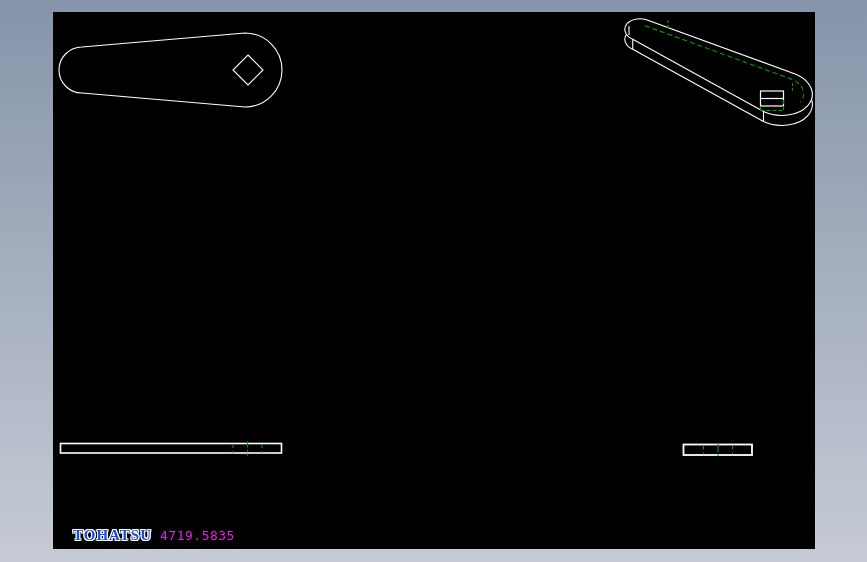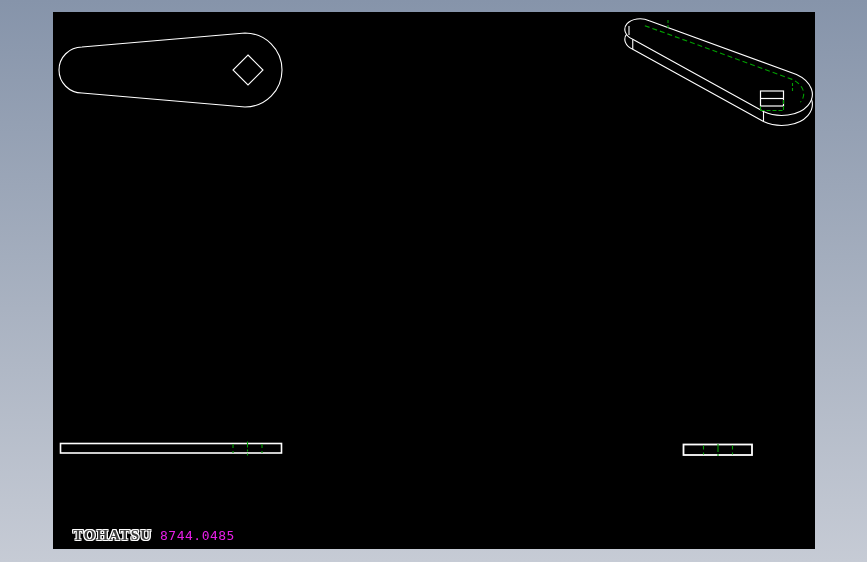--- a/index.html
+++ b/index.html
@@ -7,21 +7,21 @@
     width:867px;height:562px;position:relative;overflow:hidden;
     font-family:"Liberation Sans",sans-serif;
     background:linear-gradient(180deg,var(--bg-top,#8694aa) 0%,#a9b2c1 55%,var(--bg-bottom,#c6cbd5) 100%);
   }
   #cad-svg{position:absolute;left:0;top:0;}
   .txt{position:absolute;white-space:nowrap;}
   #brand-logo{
     left:73px;top:527px;
     font-family:"Liberation Serif",serif;
     font-weight:bold;font-size:15px;letter-spacing:1px;
-    color:#404040;
+    color:#1d4ed8;
     text-shadow:-1px 0 #fff,1px 0 #fff,0 -1px #fff,0 1px #fff,
                 -1px -1px #fff,1px 1px #fff,-1px 1px #fff,1px -1px #fff;
   }
   #part-number{
     left:160px;top:528px;
     font-family:"DejaVu Sans Mono",monospace;
     font-size:13px;letter-spacing:0.5px;
     color:#e61ee6;
   }
 </style>
@@ -64,13 +64,13 @@
 
   <g>
     <rect x="683.5" y="444.5" width="68.5" height="10.5" fill="none" stroke="#ffffff" stroke-width="1.8"></rect>
     <path d="M 703.5,445.5 L 703.5,454.5 M 732.5,445.5 L 732.5,454.5" stroke="#00a000" stroke-width="1.1" stroke-dasharray="4 3" fill="none"></path>
     <path d="M 718,444 L 718,456" stroke="#00a000" stroke-width="1.1" stroke-dasharray="8 2" fill="none"></path>
   </g>
 </svg>
 
 <div id="brand-logo" class="txt">TOHATSU</div>
 
-<div id="part-number" class="txt" style="color: rgb(230, 30, 230);">8744.0485</div>
+<div id="part-number" class="txt" style="color: rgb(230, 30, 230);">4719.5835</div>
 
 </body></html>

